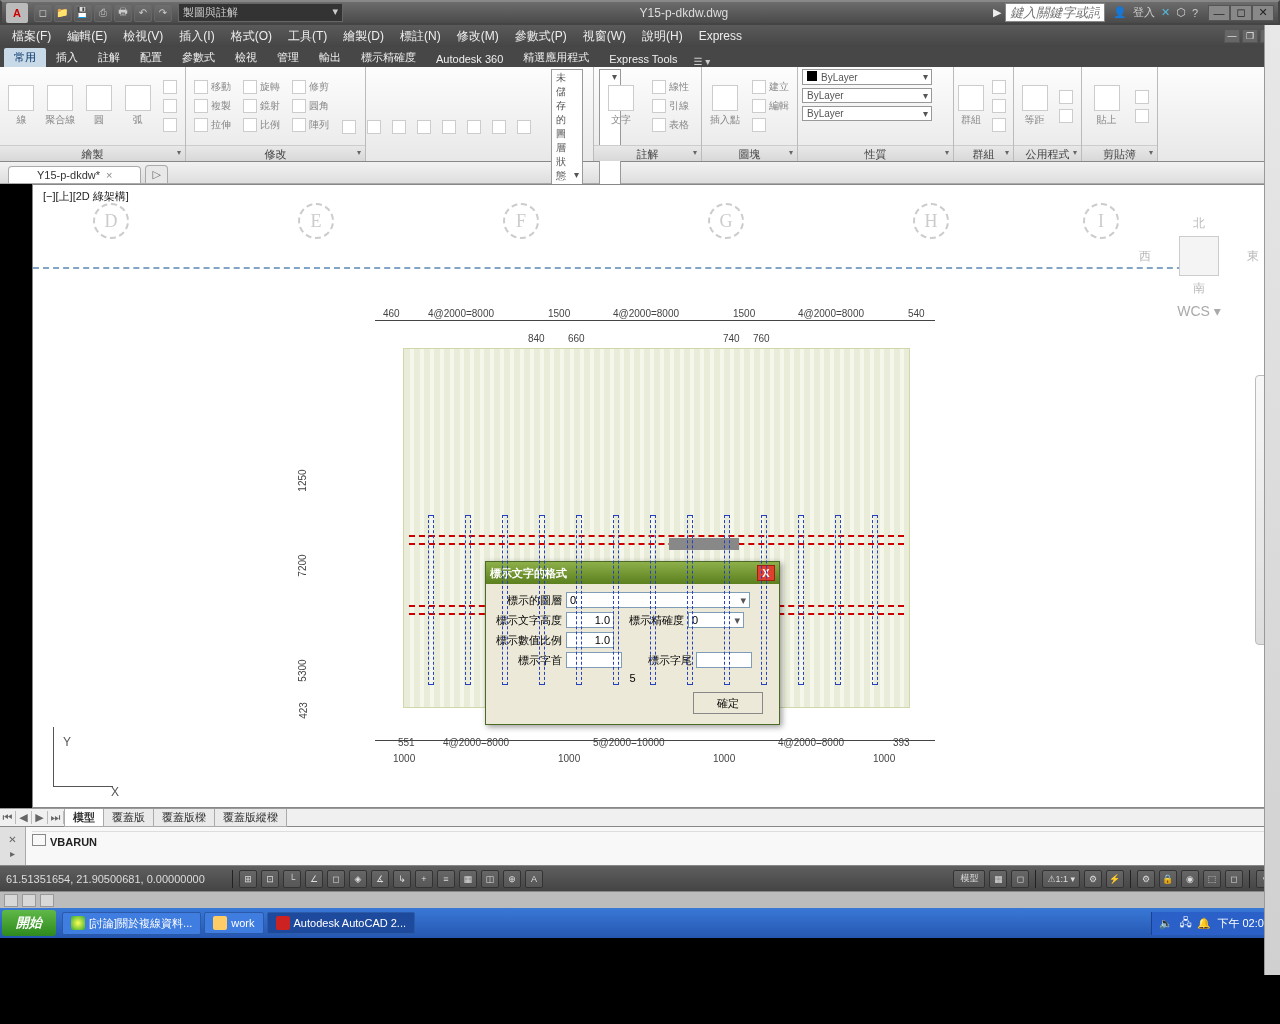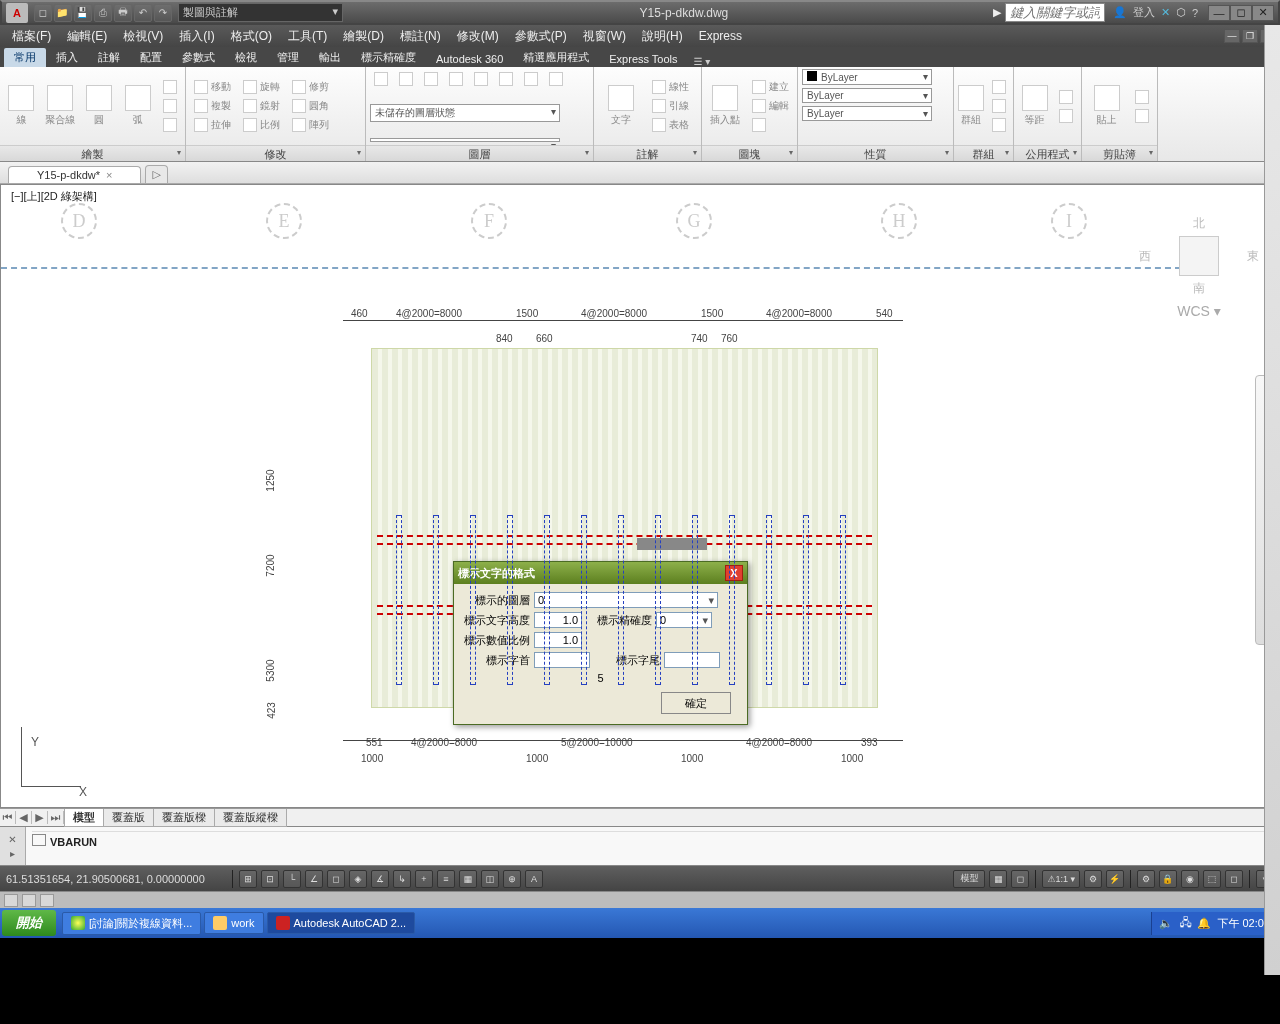--- a/index.html
+++ b/index.html
@@ -43,21 +43,21 @@
 .combo{background:#fff;border:1px solid #999;font-size:10px;padding:1px 16px 1px 4px;position:relative;color:#555;}
 .combo:after{content:"▾";position:absolute;right:3px;color:#555;}
 
 
 .filetabs{height:22px;background:linear-gradient(#f2f2f2,#dedede);border-bottom:1px solid #aaa;display:flex;align-items:flex-end;padding:0 8px;}
 .ftab{background:#fff;border:1px solid #aaa;border-bottom:none;border-radius:4px 4px 0 0;padding:2px 28px;font-size:11px;color:#333;position:relative;margin-top:47px;}
 .ftab .x{margin-left:6px;color:#888;}
 .ftab-plus{background:#e8e8e8;border:1px solid #aaa;border-bottom:none;padding:2px 6px;margin-left:4px;border-radius:4px 4px 0 0;color:#666;}
 
 
-.canvas{position:relative;height:624px;background:#fff;border:1px solid #888;overflow:hidden;}
+.canvas{position:relative;height:624px;background:#fff;border:1px solid #888;overflow:hidden;margin-left:32px;}
 .vplabel{position:absolute;left:10px;top:4px;font-size:11px;color:#222;}
 .grid-bubble{width:36px;height:36px;border:2px dashed #ccc;border-radius:50%;display:flex;align-items:center;justify-content:center;color:#ccc;font-size:18px;font-family:serif;position:absolute;}
 .hline{position:absolute;border-top:2px dashed #82a5c5;}
 .dimtext{position:absolute;font-size:10px;color:#444;white-space:nowrap;}
 .dimbar{position:absolute;border-top:1px solid #444;}
 .rect-hatch{position:absolute;background:repeating-linear-gradient(90deg,#e8ecd8,#e8ecd8 6px,transparent 6px,transparent 10px),#f5f7eb;border:1px solid #ced8a8;}
 .pile{position:absolute;width:6px;border:1px dashed #2540c0;}
 .axisX{position:absolute;left:24px;bottom:14px;font-size:12px;color:#555;}
 .axisY{position:absolute;left:30px;bottom:58px;font-size:12px;color:#555;}
 .axisL{position:absolute;left:20px;bottom:20px;width:60px;height:60px;border-left:1px solid #555;border-bottom:1px solid #555;}
@@ -253,21 +253,21 @@
           </div>
        <div class="sbtn">
             <div class="ic"></div>
             <span>陣列</span>
           </div>
      </div>
     </div>
     <div class="panel-title"><span>修改</span><span class="drop">▾</span></div>
   </div>
   <div class="panel" style="width:228px;">
-    <div class="panel-body" style="flex-direction:column;align-items:stretch;justify-content:center;gap:16px;">
+    <div class="panel-body" style="align-items:stretch;justify-content:center;gap:16px;">
       <div style="display:flex;gap:3px;">
           <div class="sbtn">
             <div class="ic"></div>
           </div>
           <div class="sbtn">
             <div class="ic"></div>
           </div>
           <div class="sbtn">
             <div class="ic"></div>
           </div>

